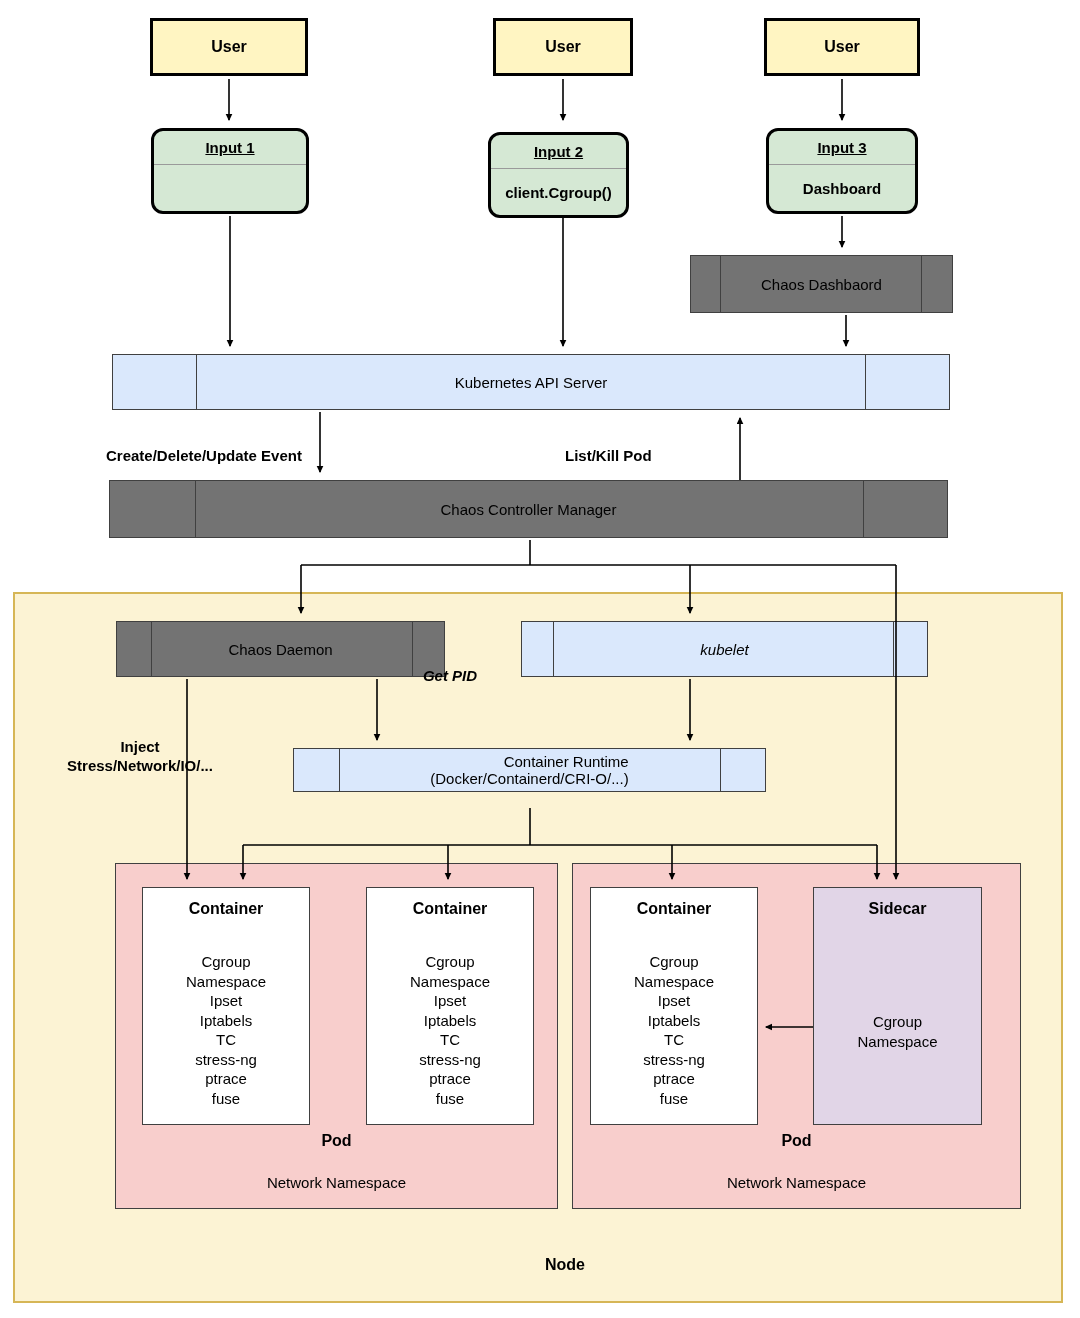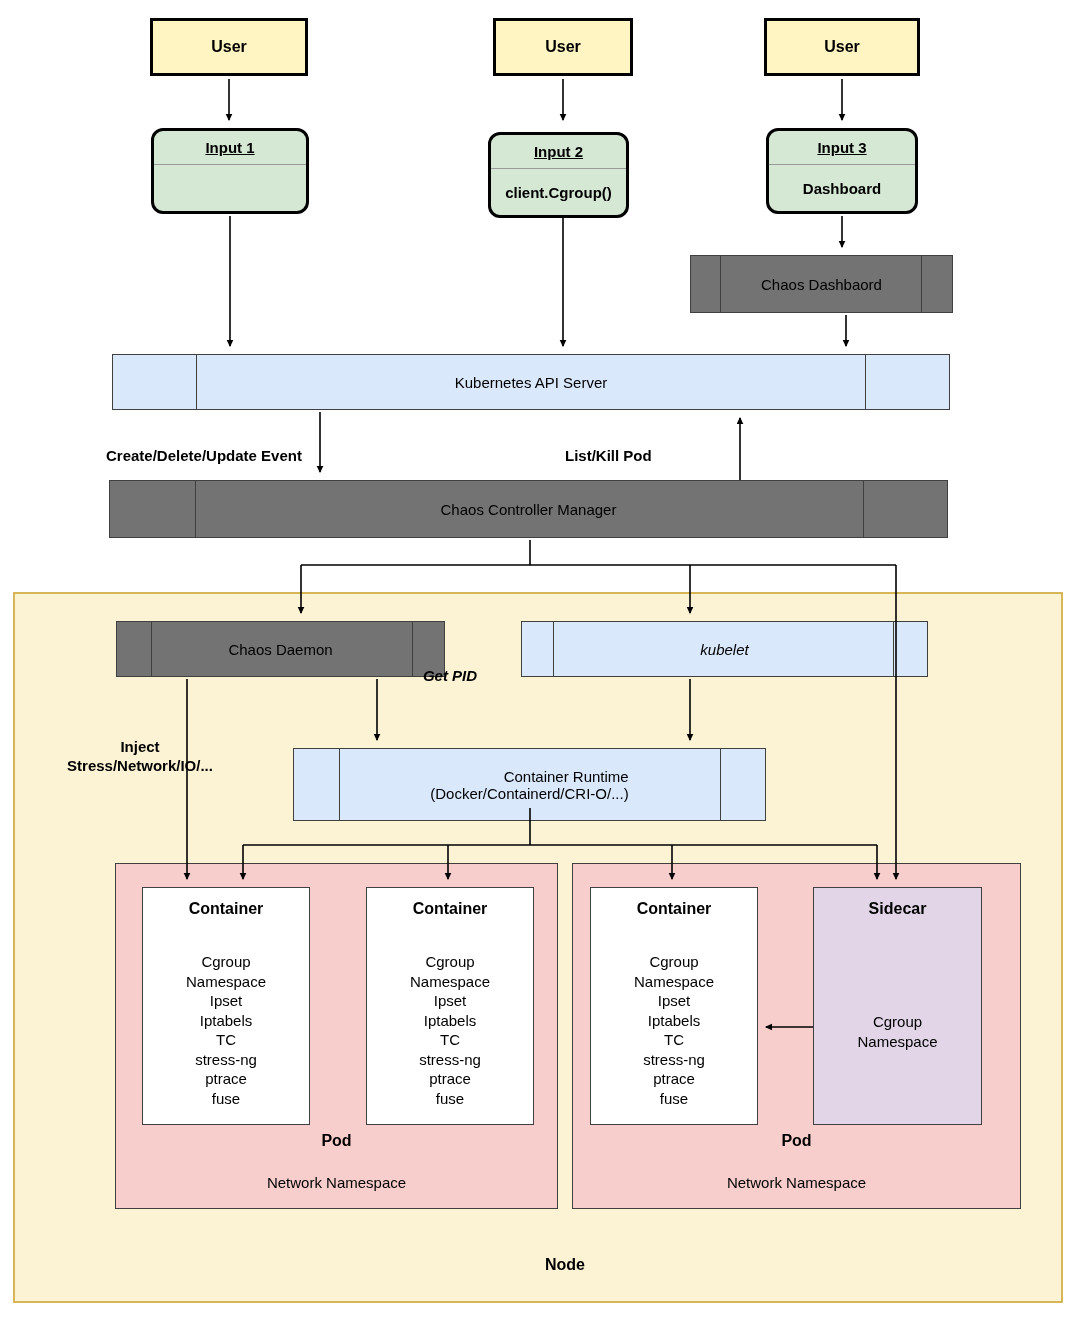--- a/index.html
+++ b/index.html
@@ -88,21 +88,21 @@
     <span>Chaos Controller Manager</span>
   </div>
 
   <div class="abs proc purple center" style="left:116px;top:621px;width:329px;height:56px;--il:34px;--ir:31px;">
     <span>Chaos Daemon</span>
   </div>
   <div class="abs proc blue center" style="left:521px;top:621px;width:407px;height:56px;font-style:italic;--il:31px;--ir:33px;">
     <span>kubelet</span>
   </div>
 
-  <div class="abs proc blue center" style="left:293px;top:748px;width:473px;height:73px;--il:45px;--ir:44px;">
+  <div class="abs proc blue center" style="left:293px;top:748px;width:473px;height:44px;--il:45px;--ir:44px;">
     <span class="pre">Container Runtime
 (Docker/Containerd/CRI-O/...)</span>
   </div>
 
   <div class="abs container-box" style="left:142px;top:887px;width:168px;height:238px;">
     <div class="cont-title">Container</div>
     <div class="cont-tools pre">Cgroup
 Namespace
 Ipset
 Iptabels

